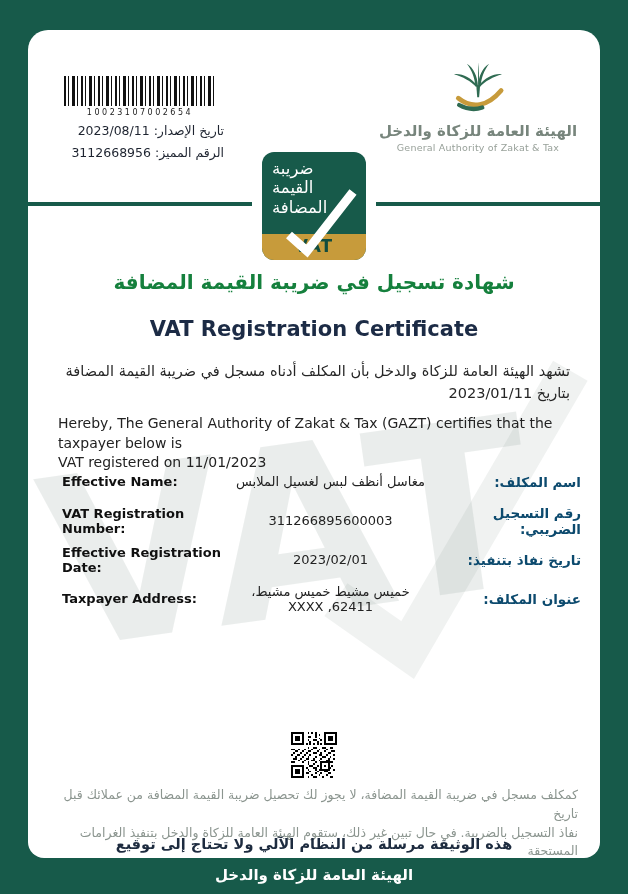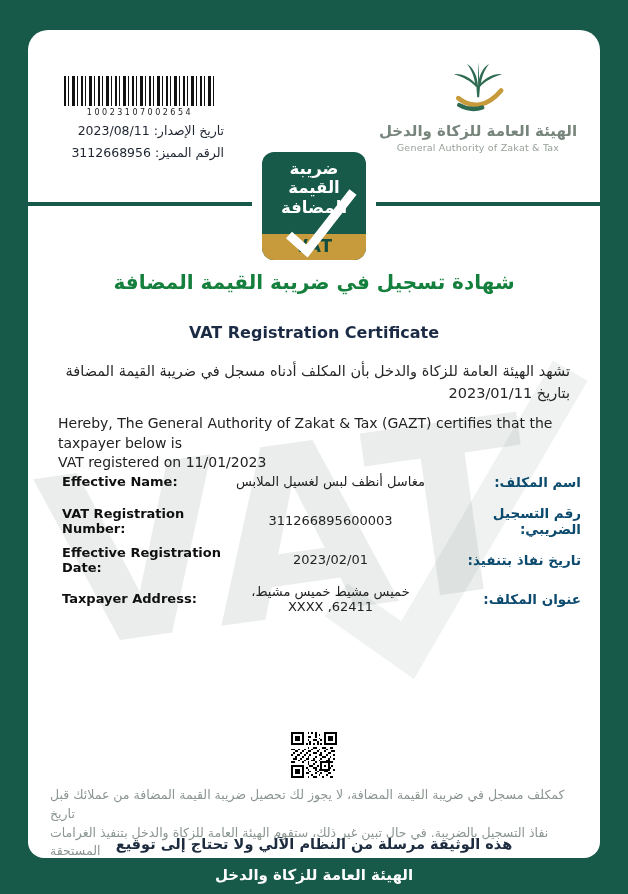--- a/index.html
+++ b/index.html
@@ -34,43 +34,43 @@
   .auth-en { font-size:9.5px; color:#98a19a; margin-top:2px; letter-spacing:0.2px; }
   
   .rule { position:absolute; top:172px; height:4px; background:#175a4a; }
   .rule-left { left:0; width:224px; }
   .rule-right { right:0; width:224px; }
   
   .vat-logo {
     position:absolute; left:50%; transform:translateX(-50%); top:122px;
     width:104px; height:108px; background:#175a4a; border-radius:12px; overflow:visible;
   }
-  .vat-ar { color:#fff; font-weight:bold; font-size:16.5px; line-height:1.17; text-align:center; padding:7px 10px 0 10px; }
+  .vat-ar { color:#fff; font-weight:normal; font-size:16.5px; line-height:1.17; text-align:left; padding:7px 10px 0 10px; }
   .vat-band {
     position:absolute; bottom:0; left:0; right:0; height:26px; background:#c79b3b;
     border-radius:0 0 12px 12px; color:#114d3e; font-weight:bold; font-size:17px;
     text-align:center; line-height:25px; letter-spacing:1px;
   }
   .vat-check { position:absolute; left:0; top:0; width:104px; height:108px; overflow:visible; }
   
   .title-ar { position:absolute; top:240px; left:0; right:0; text-align:center; font-size:20px; font-weight:bold; color:#15803d; }
-  .title-en { position:absolute; top:287px; left:0; right:0; text-align:center; font-size:16px; font-weight:bold; color:#1c2b45;margin-top:6px; }
+  .title-en { position:absolute; top:287px; left:0; right:0; text-align:center; font-size:21px; font-weight:bold; color:#1c2b45; }
   
   .intro-ar { position:absolute; top:331px; left:30px; right:30px; text-align:right; font-size:14.5px; color:#262626; line-height:1.5; white-space:pre-line; }
   .intro-en { position:absolute; top:384px; left:30px; right:30px; font-size:14px; color:#222; line-height:1.4; white-space:pre-line; }
   
   .fields { position:absolute; top:432px; left:0; right:0; z-index:1; }
   .frow { display:flex; align-items:center; height:39px; }
   .f-en { width:205px; font-weight:bold; font-size:13px; color:#101010; padding-left:34px; }
   .f-val { flex:1; text-align:center; font-size:13px; color:#222; }
   .f-ar { width:172px; direction:rtl; text-align:right; font-weight:bold; font-size:13.5px; color:#0c4a6e; padding-right:19px; }
   
   .qr { position:absolute; top:702px; left:50%; transform:translateX(-50%); width:46px; height:46px; }
   
-  .notice { position:absolute; top:756px; left:22px; right:22px; text-align:left; font-size:12.5px; color:#8b958f; line-height:1.5; white-space:pre-line; }
+  .notice { position:absolute; top:756px; left:22px; right:22px; text-align:right; font-size:12.5px; color:#8b958f; line-height:1.5; white-space:pre-line; }
   .nosign { position:absolute; top:806px; left:22px; right:22px; text-align:center; font-size:14.5px; font-weight:bold; color:#1d2b3f; }
   
   .band { position:absolute; left:0; right:0; bottom:0; height:36px; text-align:center; line-height:34px; color:#fff; font-weight:bold; font-size:15px; }
 </style>
 </head>
 <body>
 
 <div class="page">
   <div class="card">
 

